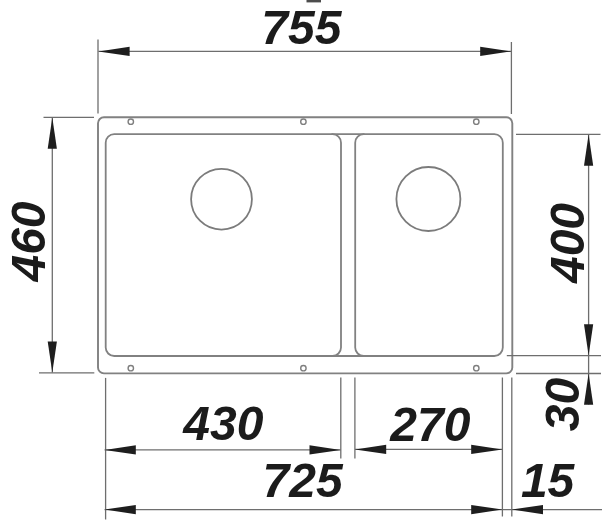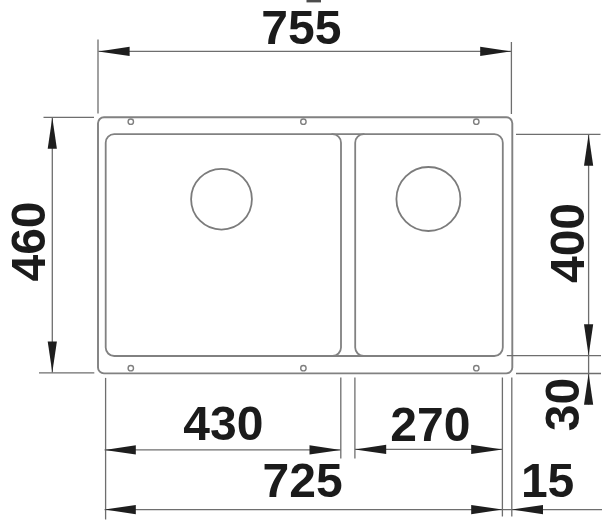--- a/index.html
+++ b/index.html
@@ -1,16 +1,16 @@
 <!DOCTYPE html>
 <html><head>
 <meta charset="utf-8">
 <style>
   html,body{margin:0;padding:0;background:#ffffff;}
-  .wrap{width:614px;height:530px;position:relative;overflow:hidden;background:#ffffff;}
+  .wrap{width:614px;height:530px;position:relative;overflow:hidden;background:#ffffff;font-style:italic;}
   text{font-family:"Liberation Sans",sans-serif;font-weight:bold;fill:#1b1b1b;}
 </style>
 </head>
 <body>
 <div class="wrap">
 <svg width="614" height="530" viewBox="0 0 614 530">
 
   <rect x="0" y="0" width="614" height="530" fill="#ffffff"></rect>
 
   <rect x="306.5" y="0" width="14.5" height="2.4" fill="#4d4d4d"></rect>

